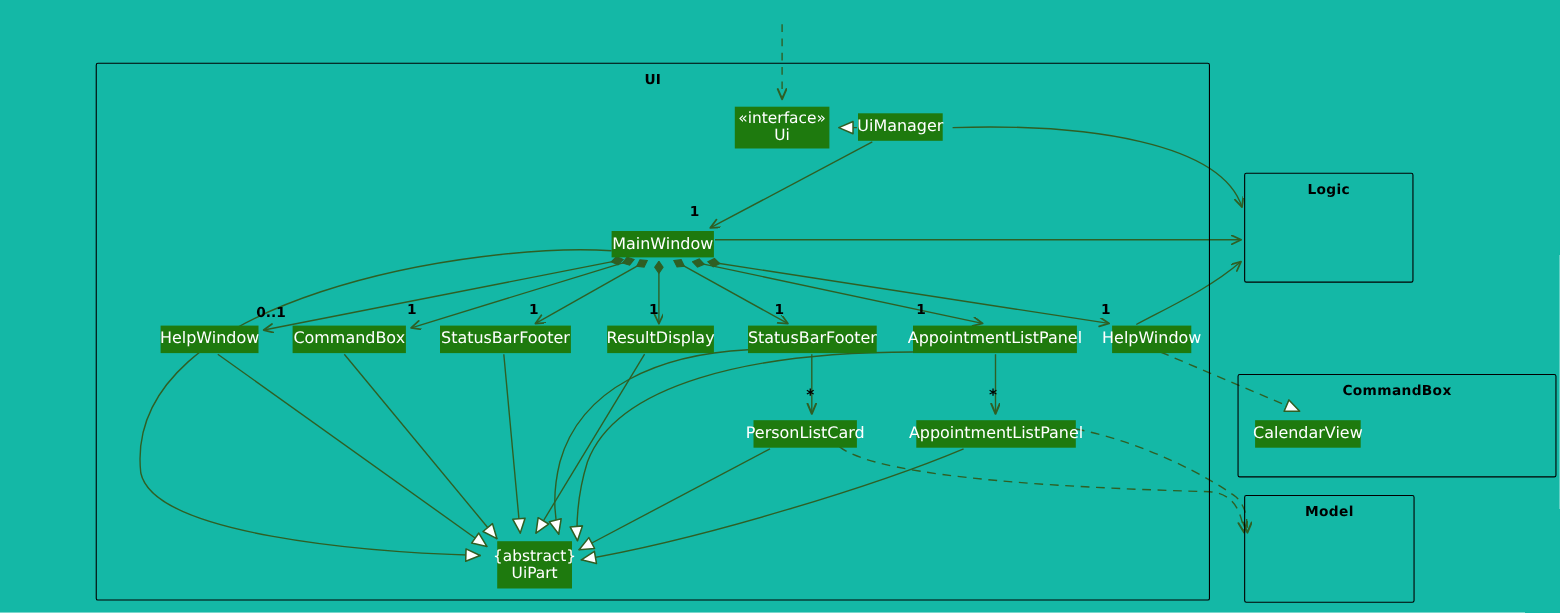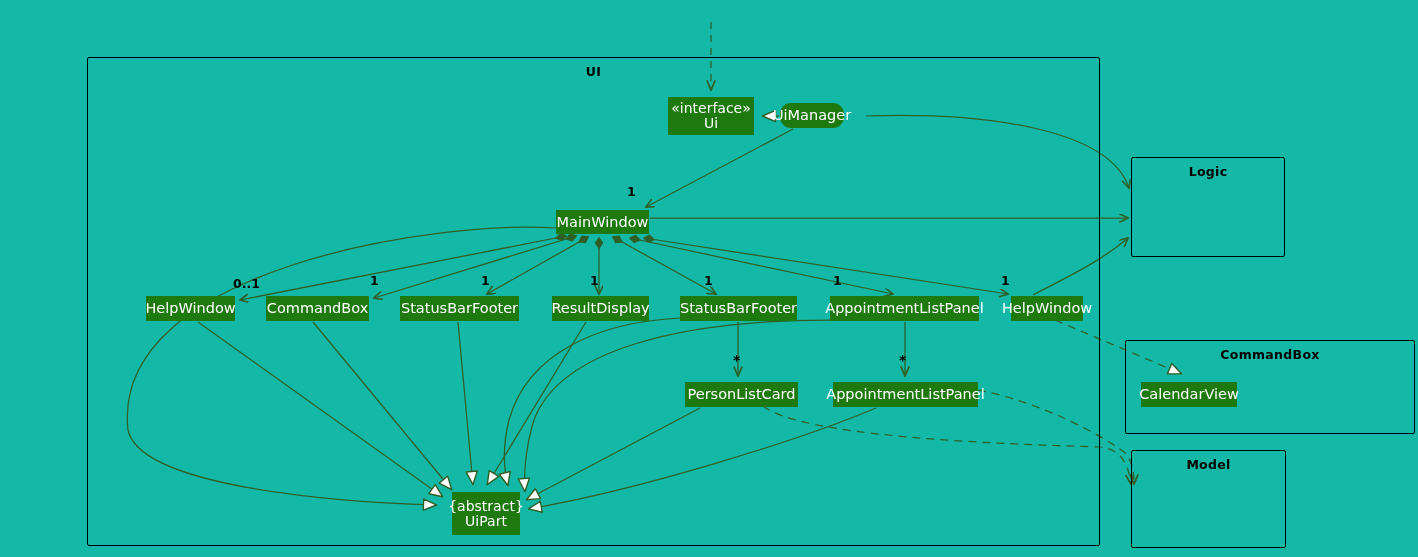--- a/index.html
+++ b/index.html
@@ -208,21 +208,21 @@
 
   <div class="pkg" style="left:1131px; top:450px; width:155px; height:98px;">
     <div class="pkg-title">Model</div>
   </div>
 
   <div class="cls two-line" style="left:668px; top:97px; width:86px; height:38px;">
     <span class="l1">«interface»</span>
     <span class="l2">Ui</span>
   </div>
 
-  <div class="cls" style="left:780px; top:103px; width:64px; height:25px;border-radius:11px;">
+  <div class="cls" style="left:780px; top:103px; width:77px; height:25px;">
     <span class="l1">UiManager</span>
   </div>
 
   <div class="cls" style="left:556px; top:210px; width:93px; height:15px;">
     <span class="l1">MainWindow</span>
   </div>
 
   <div class="cls" style="left:146px; top:296px; width:89px; height:25px;">
     <span class="l1">HelpWindow</span>
   </div>
@@ -244,21 +244,21 @@
   </div>
 
   <div class="cls" style="left:830px; top:296px; width:149px; height:25px;">
     <span class="l1">AppointmentListPanel</span>
   </div>
 
   <div class="cls" style="left:1011px; top:296px; width:72px; height:25px;">
     <span class="l1">HelpWindow</span>
   </div>
 
-  <div class="cls" style="left:685px; top:382px; width:113px; height:25px;">
+  <div class="cls" style="left:685px; top:382px; width:94px; height:25px;">
     <span class="l1">PersonListCard</span>
   </div>
 
   <div class="cls" style="left:833px; top:382px; width:145px; height:25px;">
     <span class="l1">AppointmentListPanel</span>
   </div>
 
   <div class="cls two-line" style="left:452px; top:492px; width:68px; height:43px;">
     <span class="l1">{abstract}</span>
     <span class="l2">UiPart</span>

